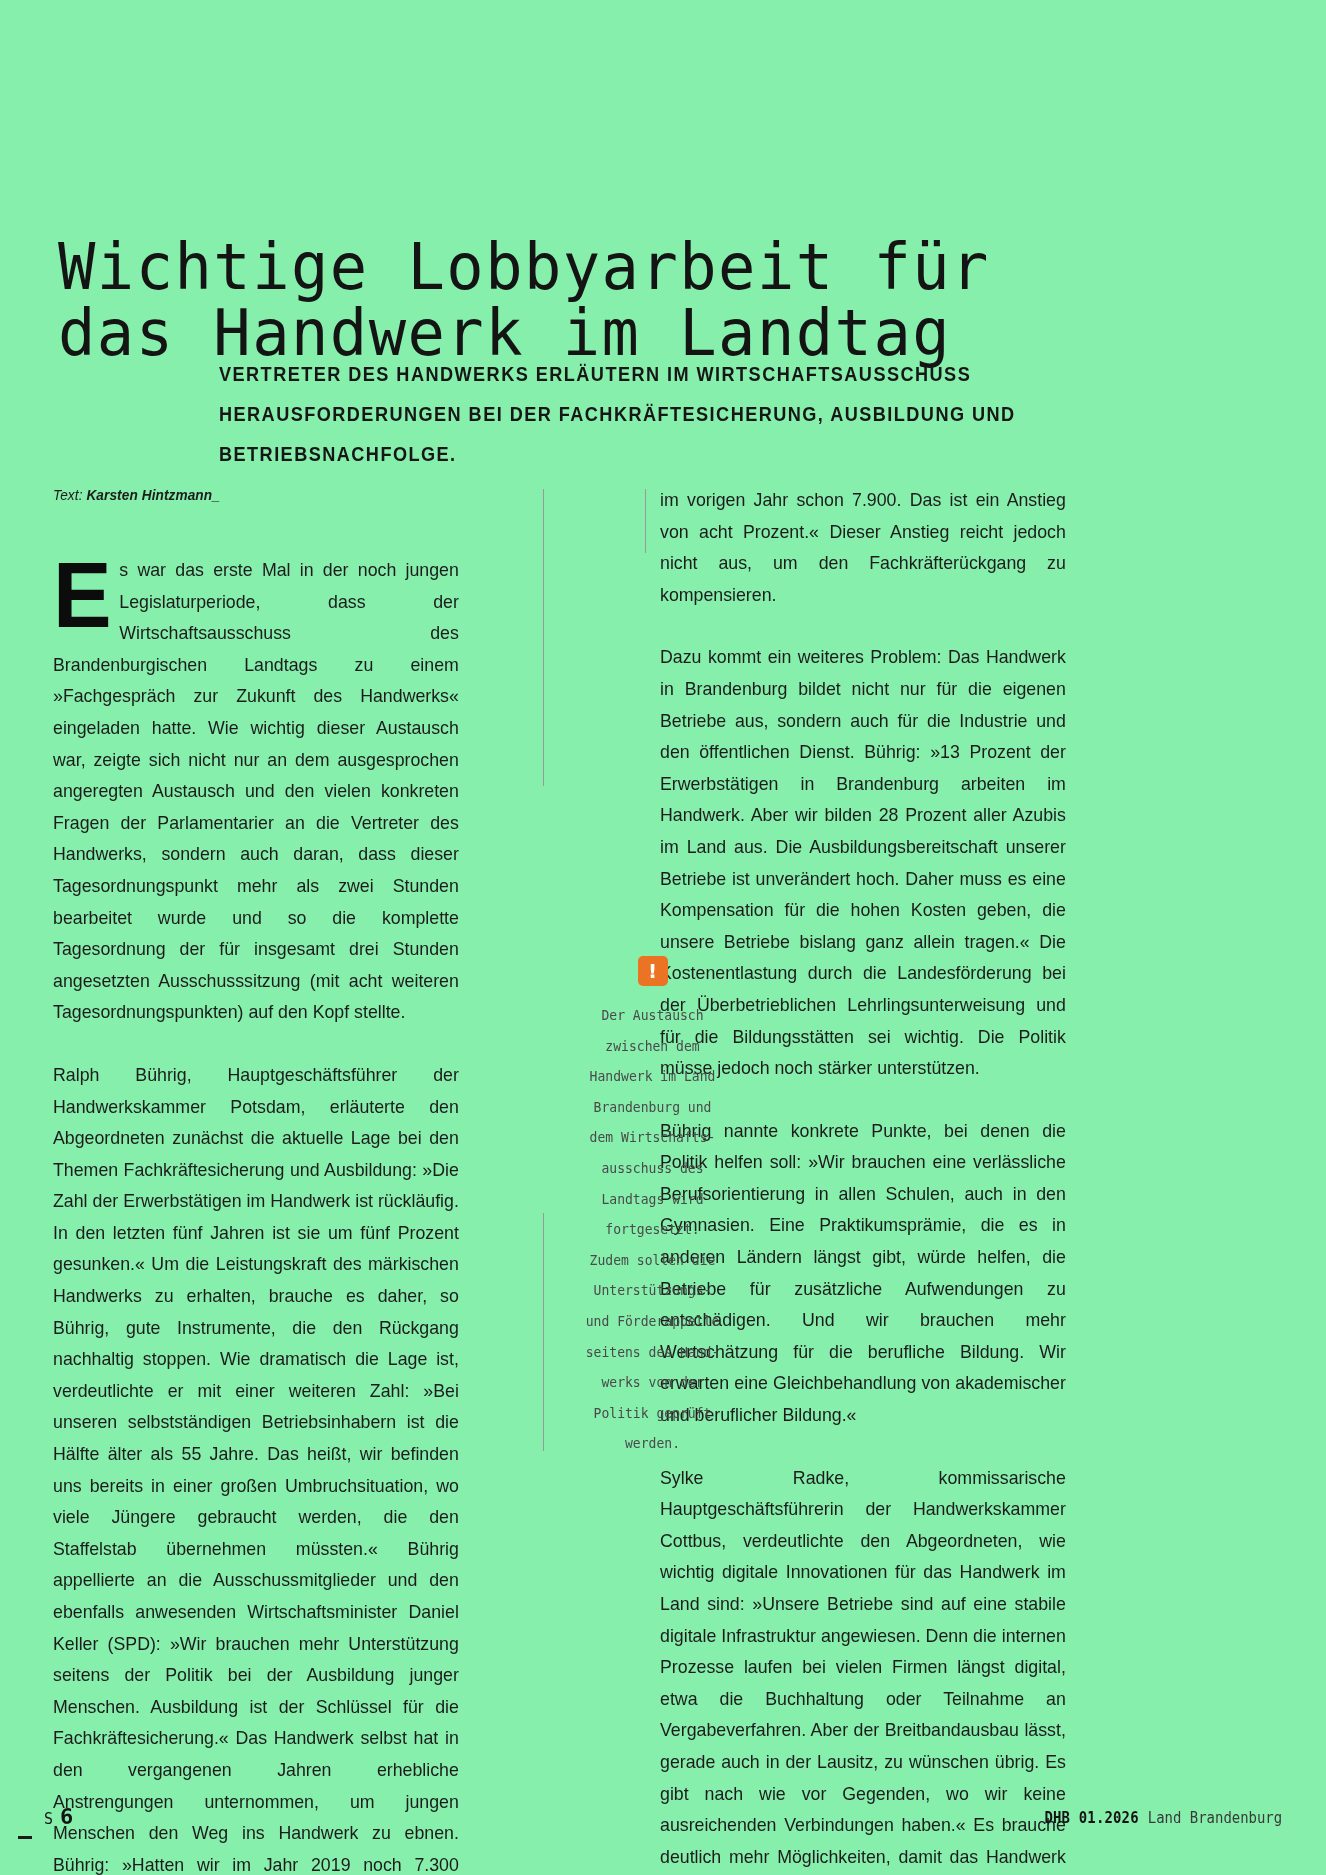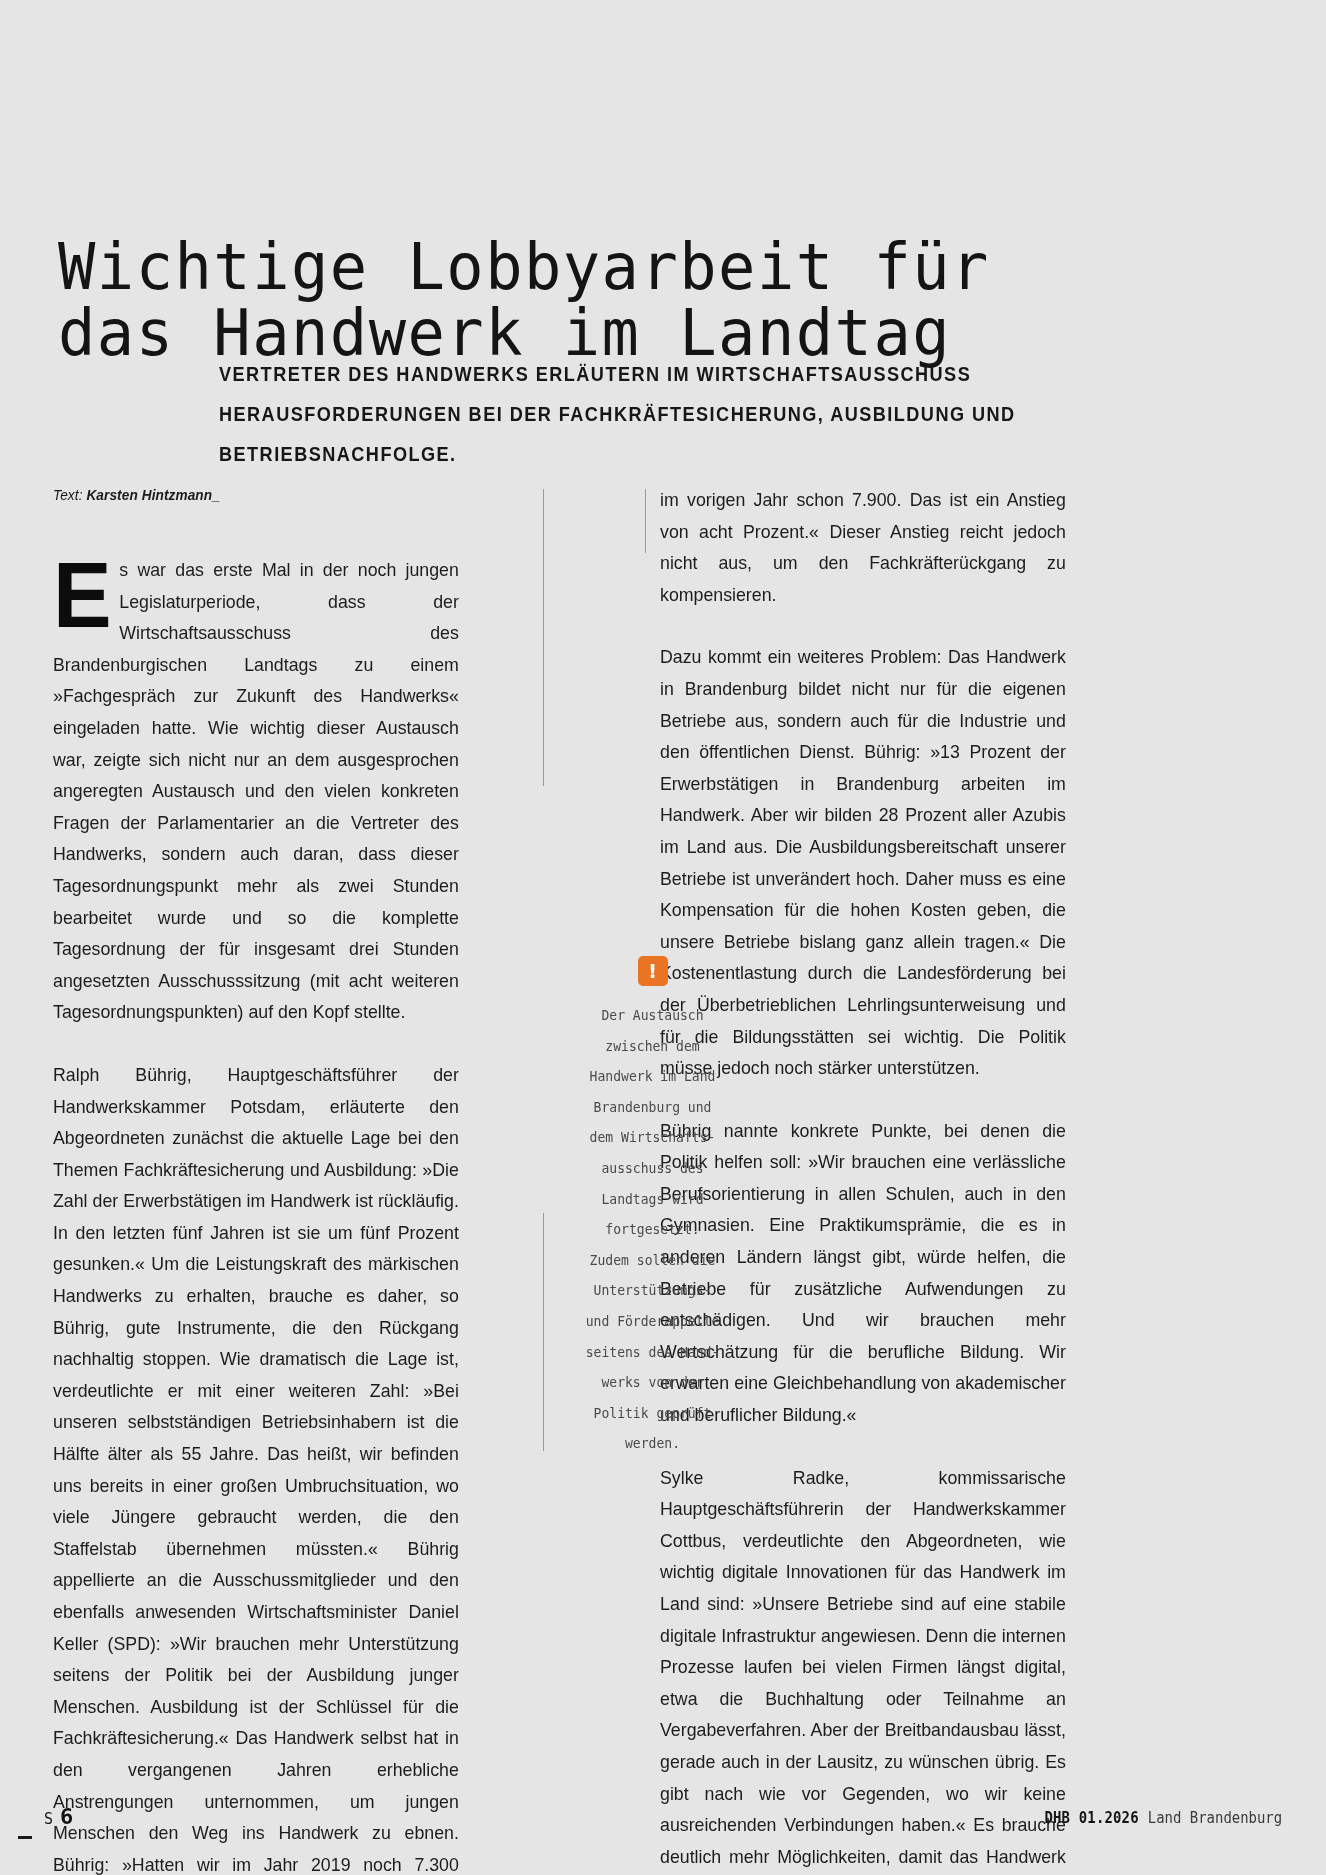--- a/index.html
+++ b/index.html
@@ -12,21 +12,21 @@
     height: 1875px;
     position: relative;
     font-family: "Liberation Sans", sans-serif;
     color: #1a1a1a;
     overflow: hidden;
   }
 
   .page {
     position: absolute;
     inset: 0;
-    background: #e5e5e5;
+    background: #86efac;
   }
 
   
   .headline {
     position: absolute;
     left: 58px;
     top: 192px;
     width: 1200px;
     font-family: "DejaVu Sans Mono", "Liberation Mono", monospace;
     font-weight: 400;

